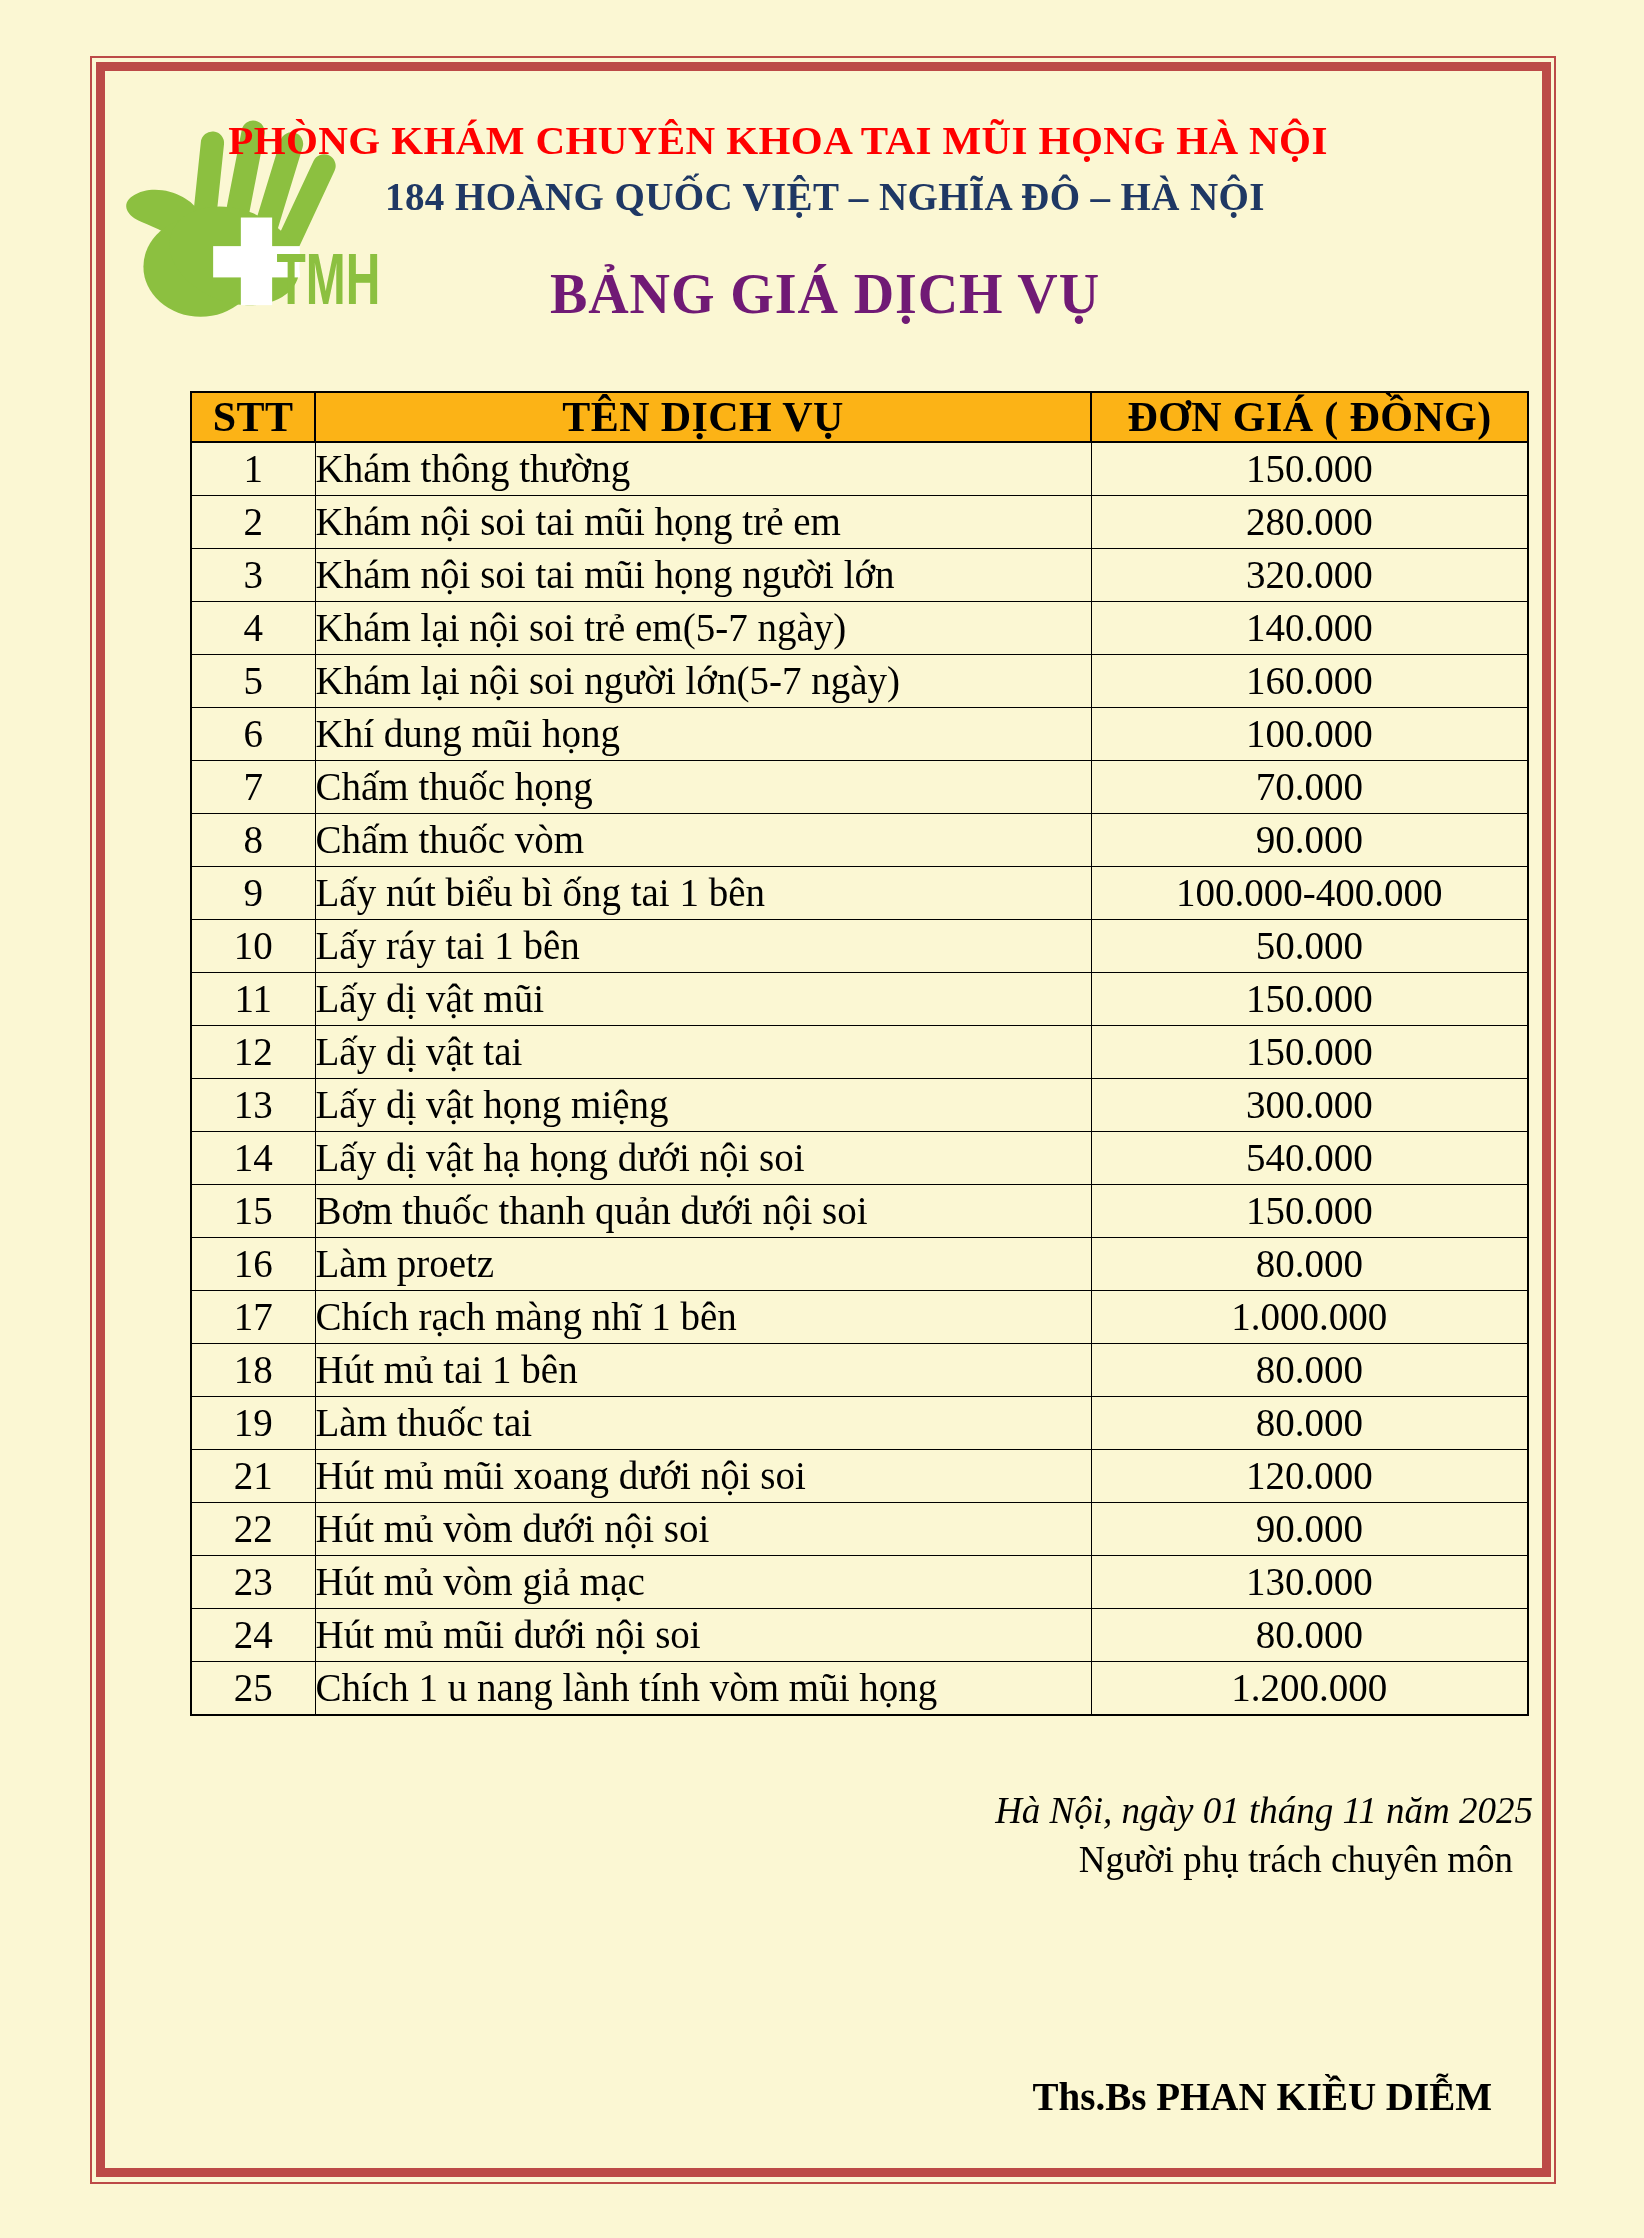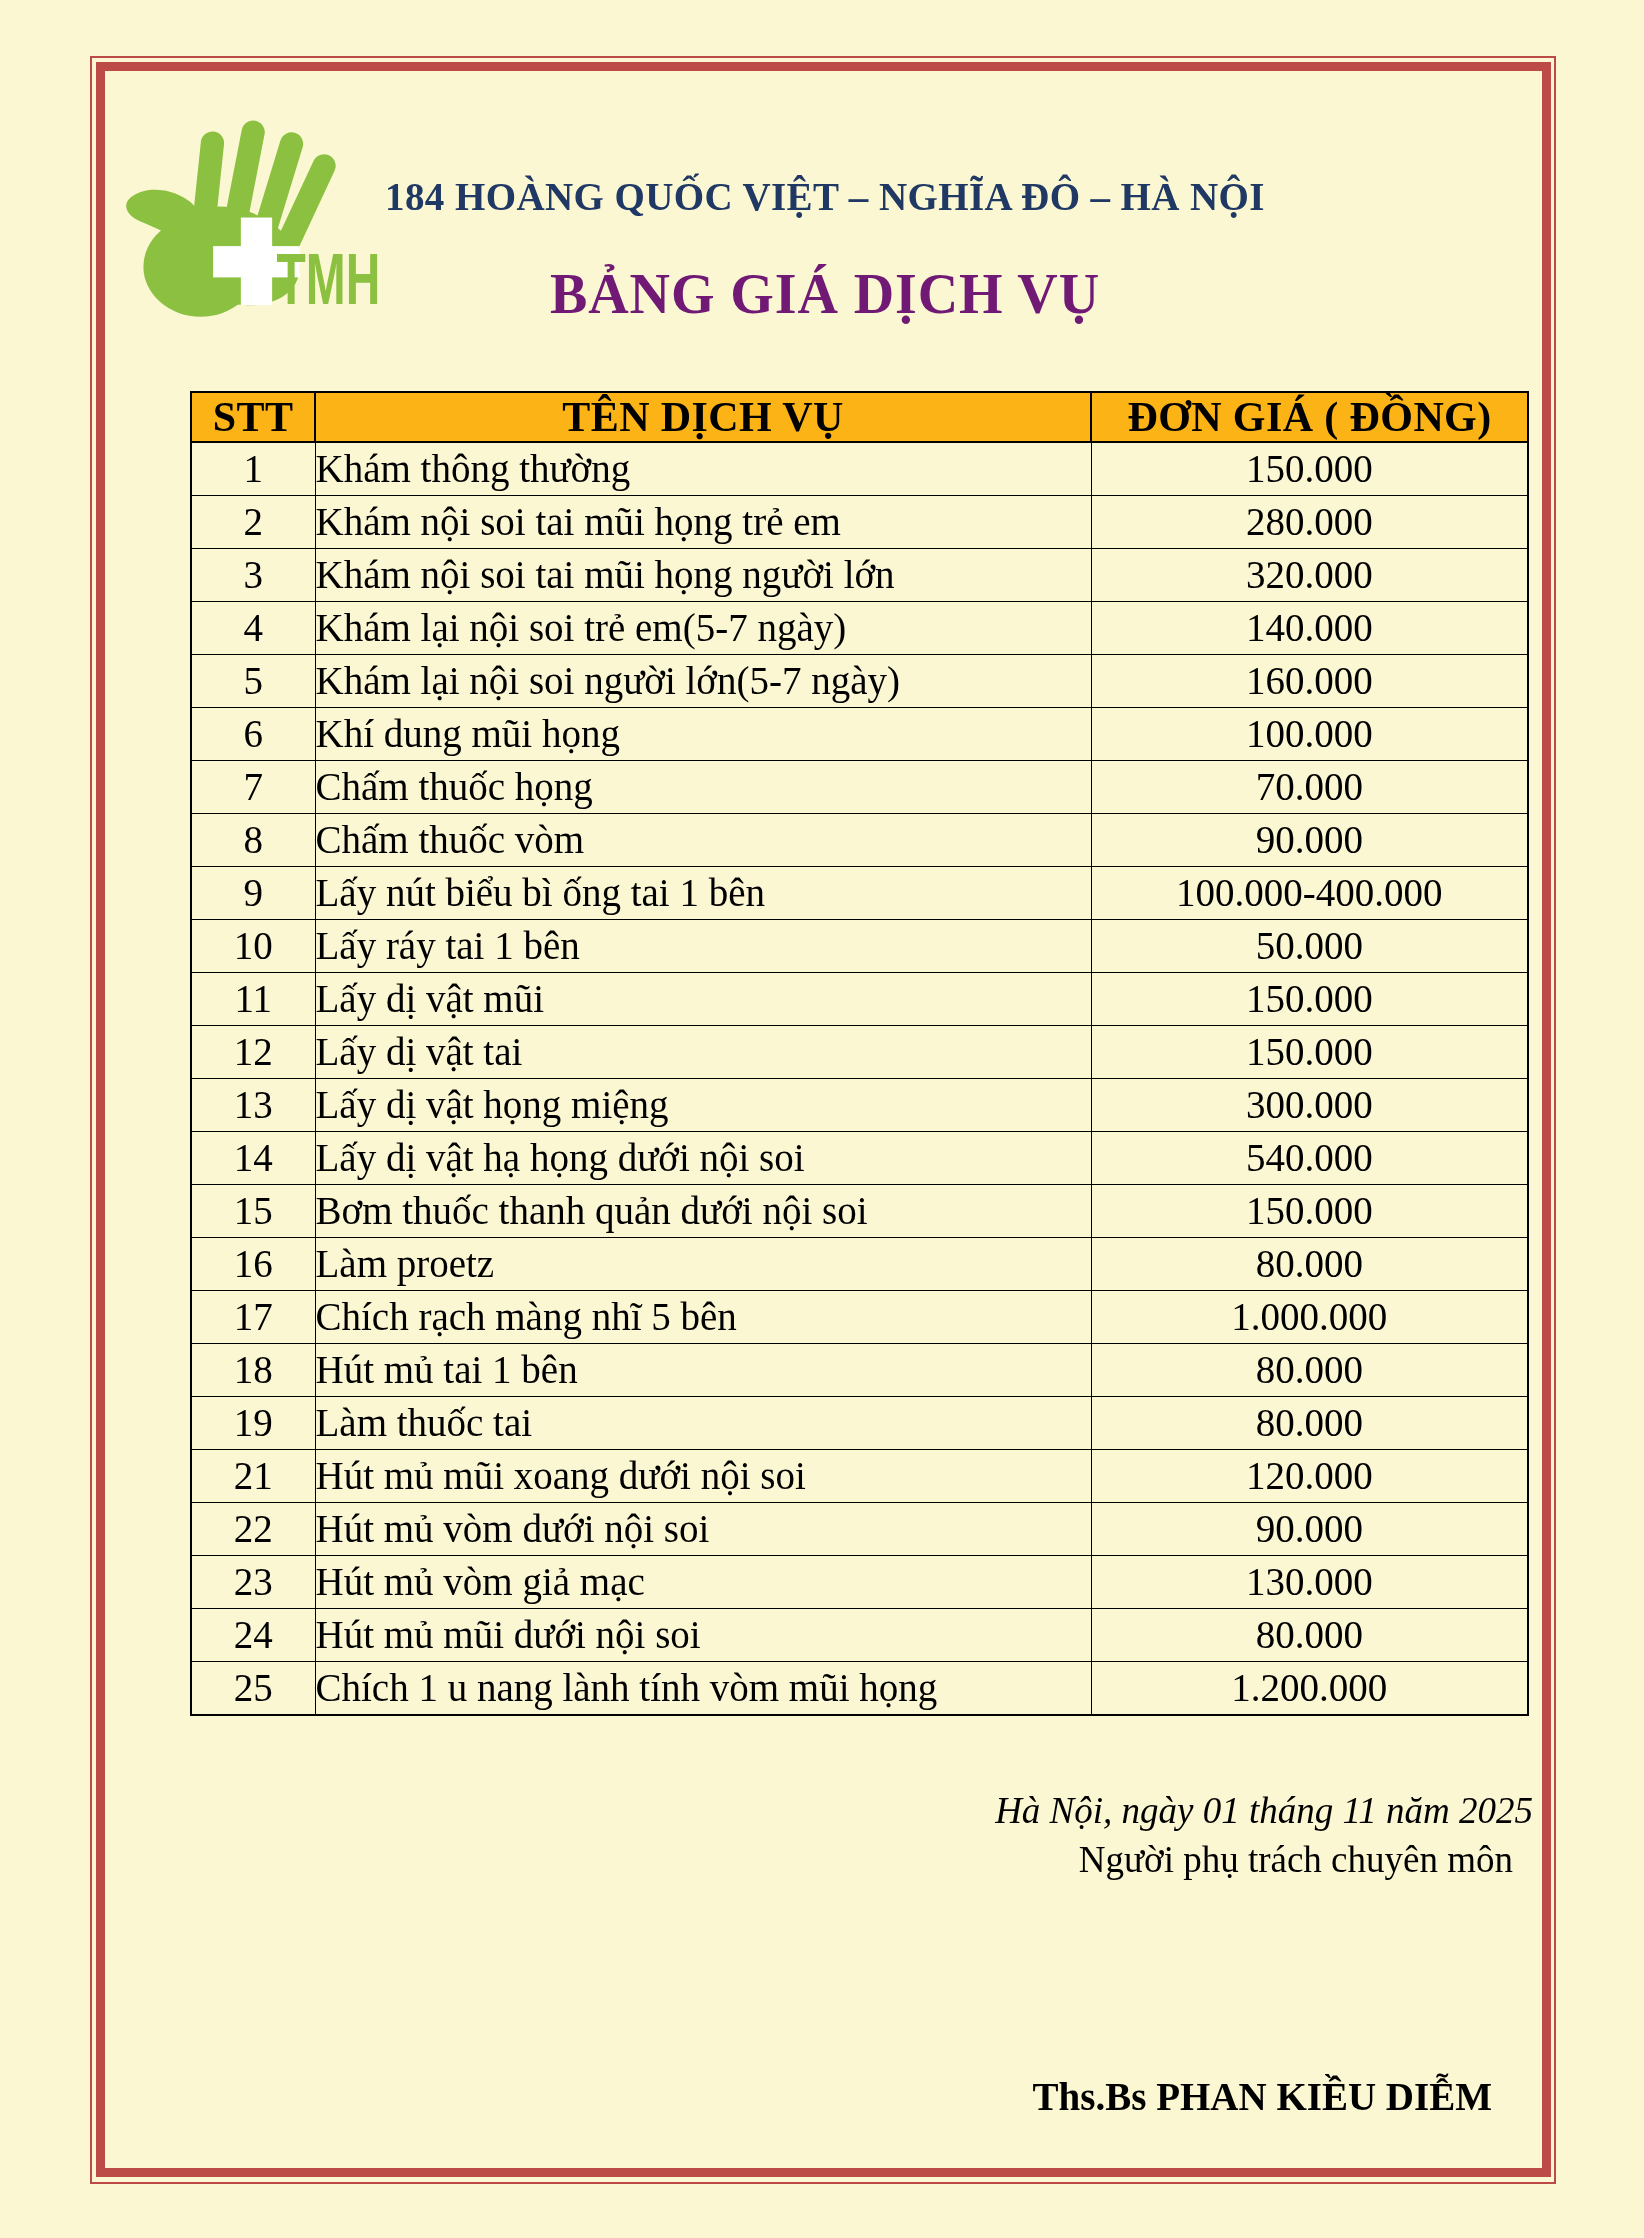--- a/index.html
+++ b/index.html
@@ -88,20 +88,21 @@
 
         <g fill="#FFFFFF">
           <rect x="157" y="127" width="35" height="98"></rect>
           <rect x="126" y="159" width="97" height="35"></rect>
         </g>
         <text x="197" y="224" font-size="80" font-weight="bold" font-family="Liberation Sans, sans-serif" fill="#8CC040" textLength="116" lengthAdjust="spacingAndGlyphs">TMH</text>
       </g>
     </svg>
   </div>
 
+  <div class="clinic-name">PHÒNG KHÁM CHUYÊN KHOA TAI MŨI HỌNG HÀ NỘI</div>
   <div class="clinic-address">184 HOÀNG QUỐC VIỆT – NGHĨA ĐÔ  – HÀ NỘI</div>
   <div class="doc-title">BẢNG GIÁ DỊCH VỤ</div>
 
   <table class="price-table">
     <colgroup>
       <col class="col-stt">
         <col class="col-name">
         <col class="col-price">
     </colgroup>
     <thead>
@@ -203,21 +204,21 @@
   </tr>
 
   <tr>
     <td class="c-stt">16</td>
     <td class="c-name">Làm proetz</td>
     <td class="c-price">80.000</td>
   </tr>
 
   <tr>
     <td class="c-stt">17</td>
-    <td class="c-name">Chích rạch màng nhĩ 5 bên</td>
+    <td class="c-name">Chích rạch màng nhĩ 1 bên</td>
     <td class="c-price">1.000.000</td>
   </tr>
 
   <tr>
     <td class="c-stt">18</td>
     <td class="c-name">Hút mủ tai 1 bên</td>
     <td class="c-price">80.000</td>
   </tr>
 
   <tr>

